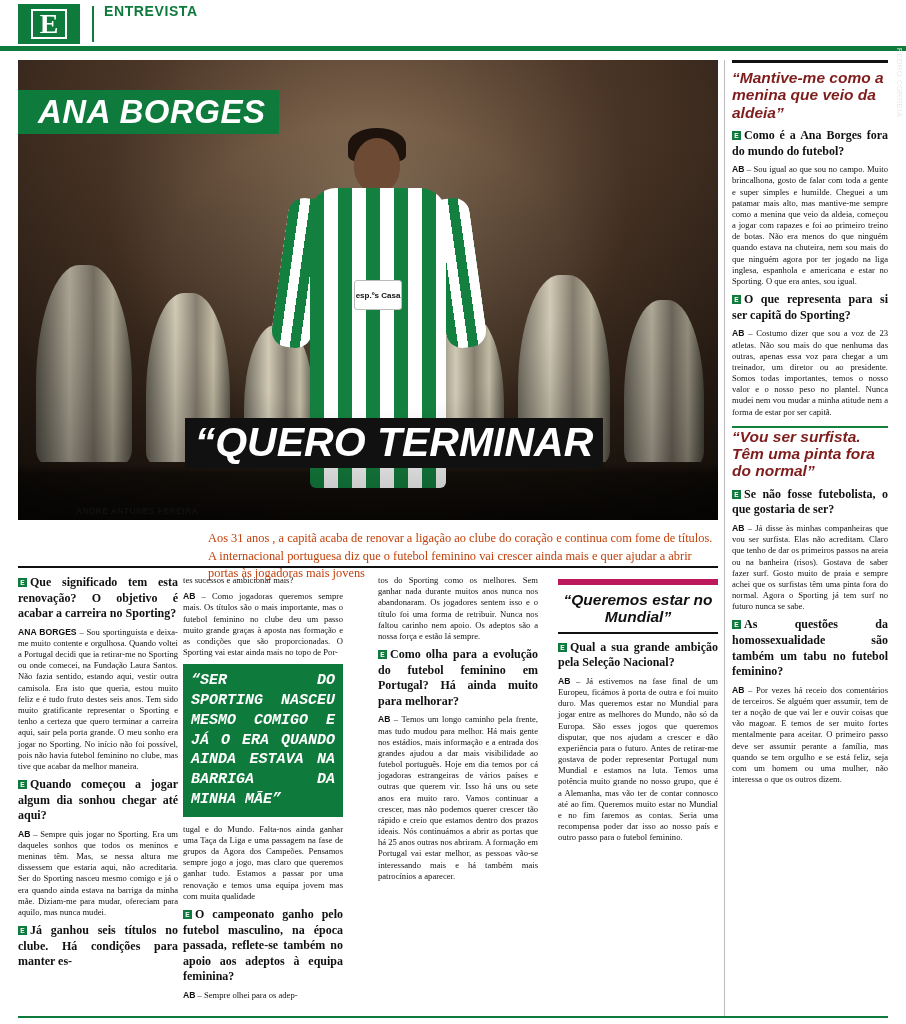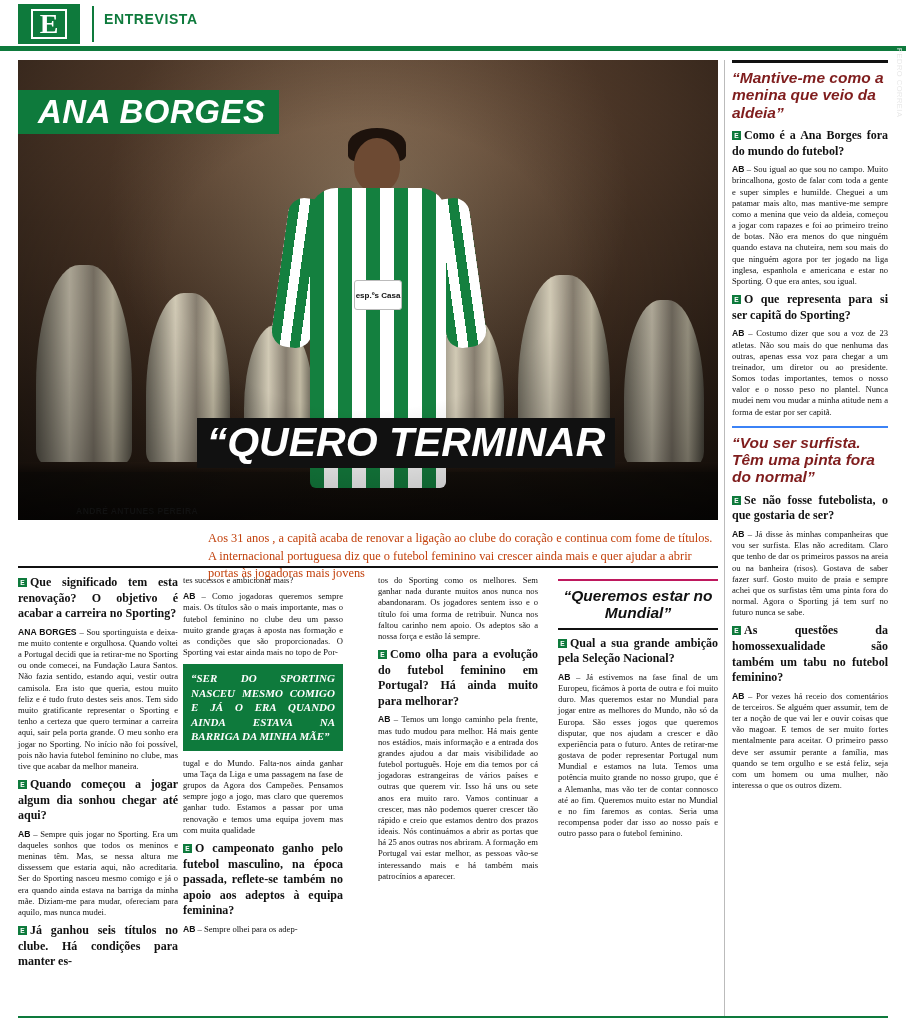--- a/index.html
+++ b/index.html
@@ -24,21 +24,21 @@
     font-family:"Liberation Serif", serif;
     font-weight:bold; font-size:28px;
     display:flex; align-items:center; justify-content:center;
     border: 2px solid #0e7a3c;
   }
   .masthead-logo span{ border:2px solid #fff; padding:0 7px; line-height:26px;}
   .masthead-sep {
     position:absolute; left:92px; top:6px; width:2px; height:36px; background:#0e7a3c;
   }
   .masthead-section {
-    position:absolute; left:104px; top:11px;
+    position:absolute; left:104px; top:3px;
     font-family:"Liberation Sans", sans-serif;
     font-weight:bold; font-size:14px; letter-spacing:0.6px;
     color:#0e7a3c; text-transform:uppercase;
   }
   .masthead-rule {
     position:absolute; left:0; top:46px; width:906px; height:5px; background:#0e7a3c;
   }
 
   
   .photo {
@@ -121,21 +121,21 @@
   .name-banner{
     position:absolute; left:0; top:30px; height:44px; padding:0 14px 0 20px;
     background:#0e7a3c; color:#fff;
     font-family:"Liberation Sans", sans-serif;
     font-weight:bold; font-style:italic; font-size:33px; letter-spacing:0.5px;
     display:flex; align-items:center;
   }
 
   
   .headline-wrap{
-    position:absolute; left:12px; bottom:52px; width:752px;
+    position:absolute; left:0; bottom:52px; width:752px;
     text-align:center;
     margin-top:12px;
   }
   .headline-l1, .headline-l2{
     display:inline-block;
     background:#111; color:#fff;
     font-family:"Liberation Sans", sans-serif;
     font-weight:bold; font-style:italic;
     font-size:41px; line-height:1.12;
     padding:2px 10px;
@@ -175,37 +175,37 @@
   .q-bullet{
     display:inline-block; width:9px; height:9px; background:#0e7a3c; color:#fff;
     font-family:"Liberation Sans", sans-serif; font-weight:bold; font-size:6.6px;
     line-height:9px; text-align:center; margin-right:3px; vertical-align:1px;
   }
   .q-text{ font-family:Liberation Serif, serif; font-weight:bold; font-size:12px; }
   .lead-name{ font-family:"Liberation Sans", sans-serif; font-weight:bold; }
 
   .pullquote{
     background:#0e7a3c; color:#fff;
-    font-family:Liberation Serif, serif;
-    font-weight:bold; font-style:italic; font-size:11px; line-height:1.32;
+    font-family:Liberation Mono, monospace;
+    font-weight:bold; font-style:italic; font-size:15px; line-height:1.32;
     padding:7px 8px; margin:6px 0 7px 0;
   }
   .sub-head{
     font-family:"Liberation Sans", sans-serif;
     font-weight:bold; font-style:italic; font-size:15.5px; line-height:1.12;
     color:#111; margin:4px 0 6px 0;
-    border-top:2px solid #be185d; border-bottom:2px solid #111;
+    border-top:6px solid #be185d; border-bottom:2px solid #111;
     padding:6px 0 6px 0; text-align:center;
   }
 
   
   .rail{
     position:absolute; left:732px; top:60px; width:156px; height:956px;
   }
-  .rail-div{ border-top:2px solid #3b82f6; margin-top:8px; padding-top:6px; }
+  .rail-div{ border-top:2px solid #15803d; margin-top:8px; }
   .rail-head{
     font-family:"Liberation Sans", sans-serif;
     font-weight:bold; font-style:italic; font-size:15.5px; line-height:1.12;
     color:#7f1d1d; margin:0 0 7px 0;
   }
   .rail-body{
     font-family:"Liberation Serif", serif;
     font-size:8.6px; line-height:1.30; text-align:justify; color:#111;
   }
   .rail-body p{ margin:0 0 5px 0; }

